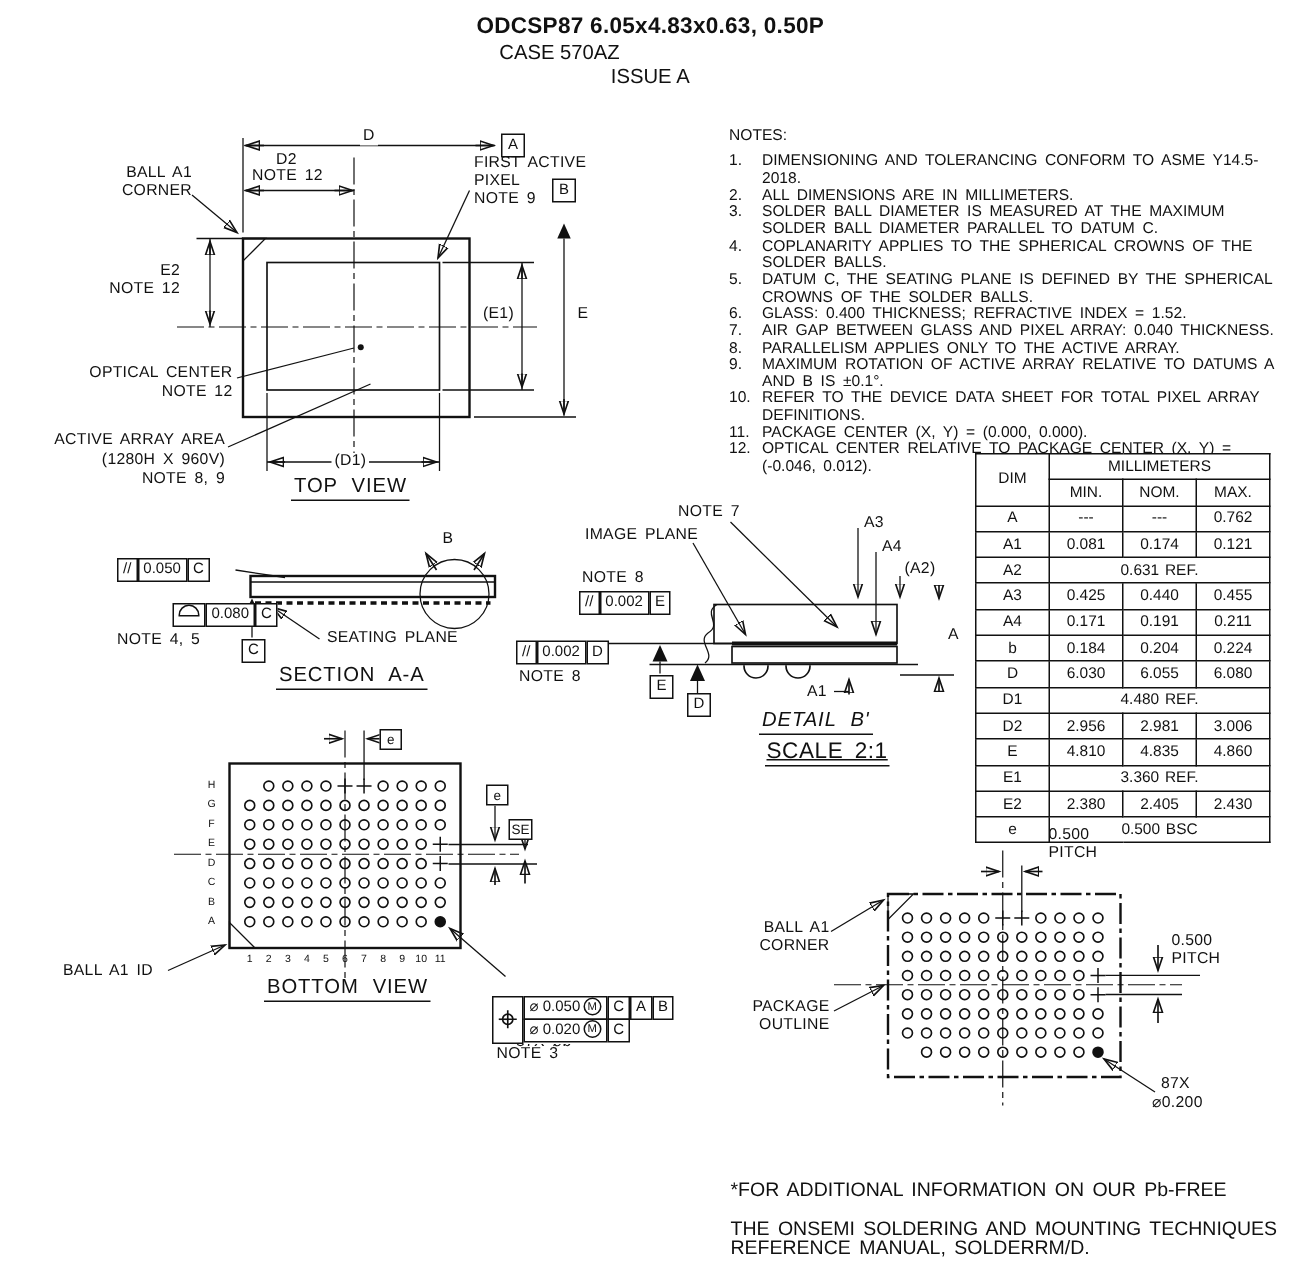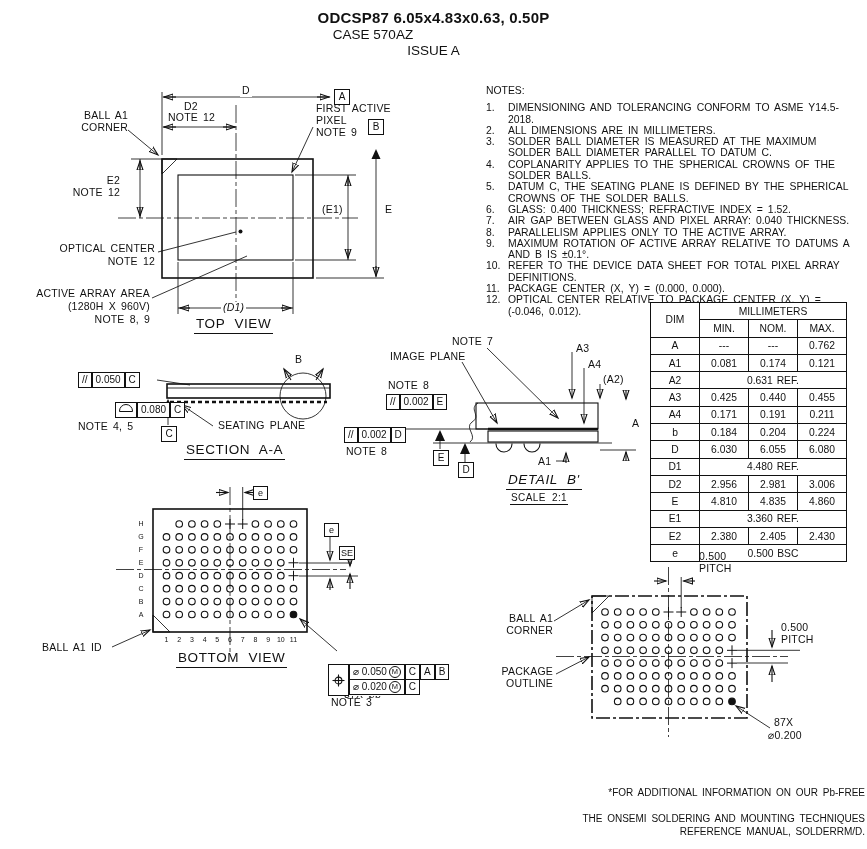--- a/index.html
+++ b/index.html
@@ -14,41 +14,41 @@
   svg .crowns{stroke-width:2.3;stroke-dasharray:4 3;}
   svg .ball{stroke-width:1.1;}
   svg .ballf{fill:#111;stroke:#111;}
   svg .cross{stroke-width:1;}
   svg .ip{stroke-width:2.6;}
   .lbl{position:absolute;font-size:10.5px;line-height:11.5px;white-space:nowrap;word-spacing:2px;letter-spacing:.2px;}
   .r{text-align:right;}
   .c{text-align:center;}
   .wbg{background:#fff;padding:0 2px;}
   .cap{position:absolute;font-size:13.5px;letter-spacing:.6px;word-spacing:5px;border-bottom:1.4px solid #111;padding:0 2px 2px 2px;white-space:nowrap;}
-  .capn{position:absolute;font-size:10px;letter-spacing:.4px;word-spacing:3px;border-bottom:1.2px solid #111;padding:0 1px 1px 1px;white-space:nowrap;}
+  .capn{position:absolute;font-size:15px;letter-spacing:.4px;word-spacing:3px;border-bottom:1.2px solid #111;padding:0 1px 1px 1px;white-space:nowrap;text-decoration:underline;}
   .dbox{position:absolute;width:14px;height:14px;border:1.3px solid #111;font-size:10px;line-height:14px;text-align:center;background:#fff;}
   .fcf{position:absolute;display:inline-flex;background:#fff;}
   .fcf .cell{border:1.2px solid #111;border-left-width:.6px;height:14px;line-height:14px;font-size:10px;padding:0 3px;text-align:center;white-space:nowrap;}
   .fcf .cell:first-child{border-left-width:1.2px;}
   .mcirc{display:inline-block;width:10px;height:10px;border:1px solid #111;border-radius:50%;font-size:7.5px;line-height:10px;text-align:center;margin-left:2px;vertical-align:1px;}
   .profsym{display:inline-block;width:12px;height:6px;border:1.2px solid #111;border-radius:7px 7px 0 0;vertical-align:1px;}
   .ebox{position:absolute;min-width:11px;height:12px;border:1.1px solid #111;font-size:9px;line-height:12px;text-align:center;background:#fff;padding:0 1px;}
   .glabel{position:absolute;font-size:7px;line-height:10px;text-align:center;}
   #title1{position:absolute;left:0;top:9px;width:867px;text-align:center;font-size:15px;font-weight:bold;letter-spacing:.2px;}
   #title2{position:absolute;left:0;top:27px;width:746px;text-align:center;font-size:13.5px;}
   #title3{position:absolute;left:0;top:43px;width:867px;text-align:center;font-size:13.5px;}
   #notes{position:absolute;left:486px;top:85px;width:378px;font-size:10.4px;line-height:11.3px;word-spacing:2.2px;}
   #notes .nh{margin-bottom:6px;}
   .note{display:flex;}
   .note .num{width:22px;flex:none;}
   .note .ntext{width:348px;}
   table.dimtab{position:absolute;left:650px;top:302px;border-collapse:collapse;background:#fff;}
   table.dimtab td{border:1px solid #111;font-size:10.3px;text-align:center;padding:1px 3px;height:14.3px;min-width:42px;word-spacing:1px;}
   table.dimtab{border:1.6px solid #111;}
-  .fn{position:absolute;font-size:10px;line-height:13.4px;text-align:right;word-spacing:2px;}
+  .fn{position:absolute;font-size:13px;line-height:13.4px;text-align:left;word-spacing:2px;}
 </style>
 </head>
 <body>
 
 <div id="page">
 
 <svg id="linework" width="867" height="849" viewBox="0 0 867 849">
   <defs>
     <pattern id="h" patternUnits="userSpaceOnUse" width="12" height="12">
       <path d="M-2,14 L14,-2" stroke="#111" stroke-width="0.9"></path>
@@ -524,21 +524,21 @@
 <div class="lbl r" style="left:60px;top:122px;width:68px;">CORNER</div>
 <div class="lbl r" style="left:75px;top:175px;width:45px;">E2</div>
 <div class="lbl r" style="left:68px;top:187px;width:52px;">NOTE 12</div>
 <div class="lbl wbg" style="left:320px;top:204px;">(E1)</div>
 <div class="lbl wbg" style="left:383px;top:204px;">E</div>
 <div class="lbl r" style="left:55px;top:243px;width:100px;">OPTICAL CENTER</div>
 <div class="lbl r" style="left:75px;top:256px;width:80px;">NOTE 12</div>
 <div class="lbl r" style="left:30px;top:288px;width:120px;">ACTIVE ARRAY AREA</div>
 <div class="lbl r" style="left:30px;top:301px;width:120px;">(1280H X 960V)</div>
 <div class="lbl r" style="left:30px;top:314px;width:120px;">NOTE 8, 9</div>
-<div class="lbl wbg" style="left:221px;top:302px;font-style:italic;">(D1)</div>
+<div class="lbl wbg" style="left:221px;top:302px;">(D1)</div>
 <div class="cap" style="left:194px;top:316px;">TOP VIEW</div>
 
 <div class="fcf" style="left:78px;top:372px;">
   <span class="cell">//</span>
   <span class="cell">0.050</span>
   <span class="cell">C</span>
 </div>
 <div class="fcf" style="left:75px;top:402px;padding-left:40px;">
   <span class="cell"><span class="profsym"></span></span>
   <span class="cell">0.080</span>

